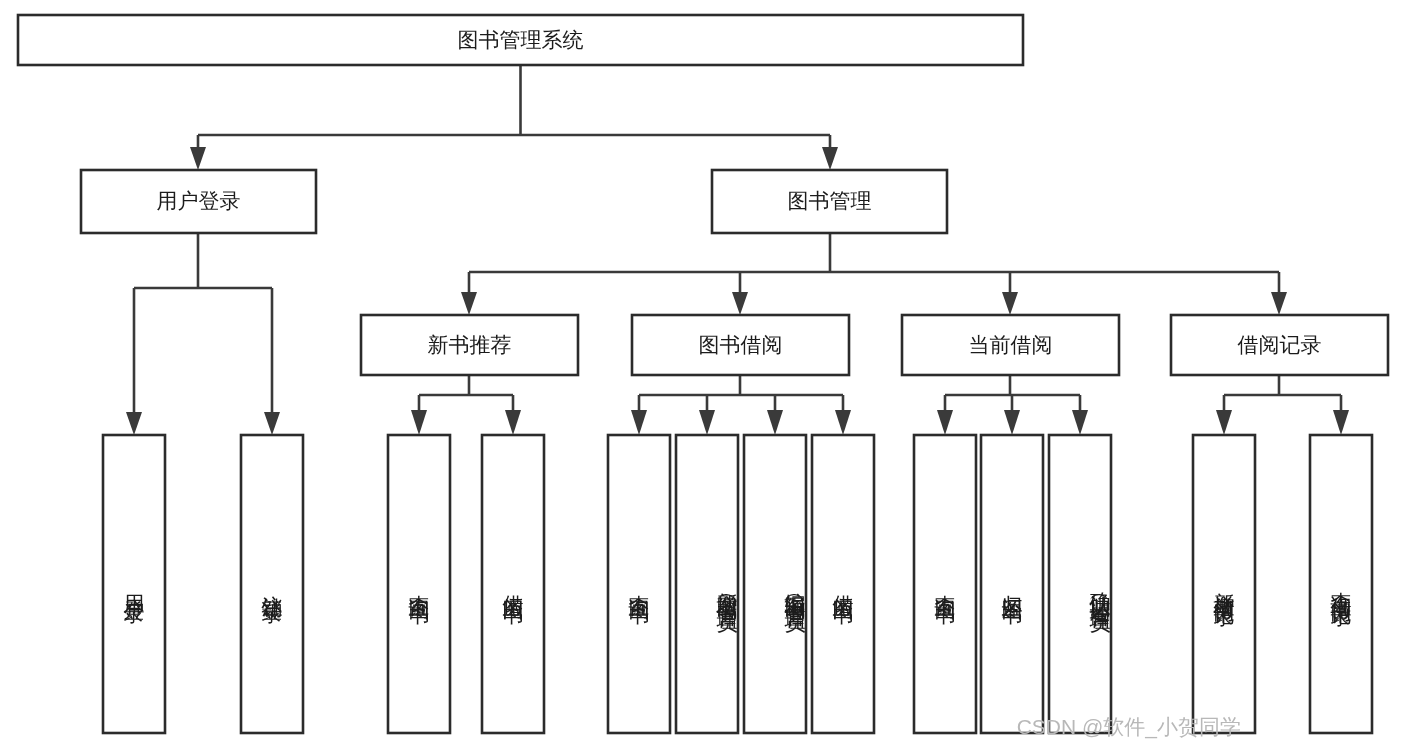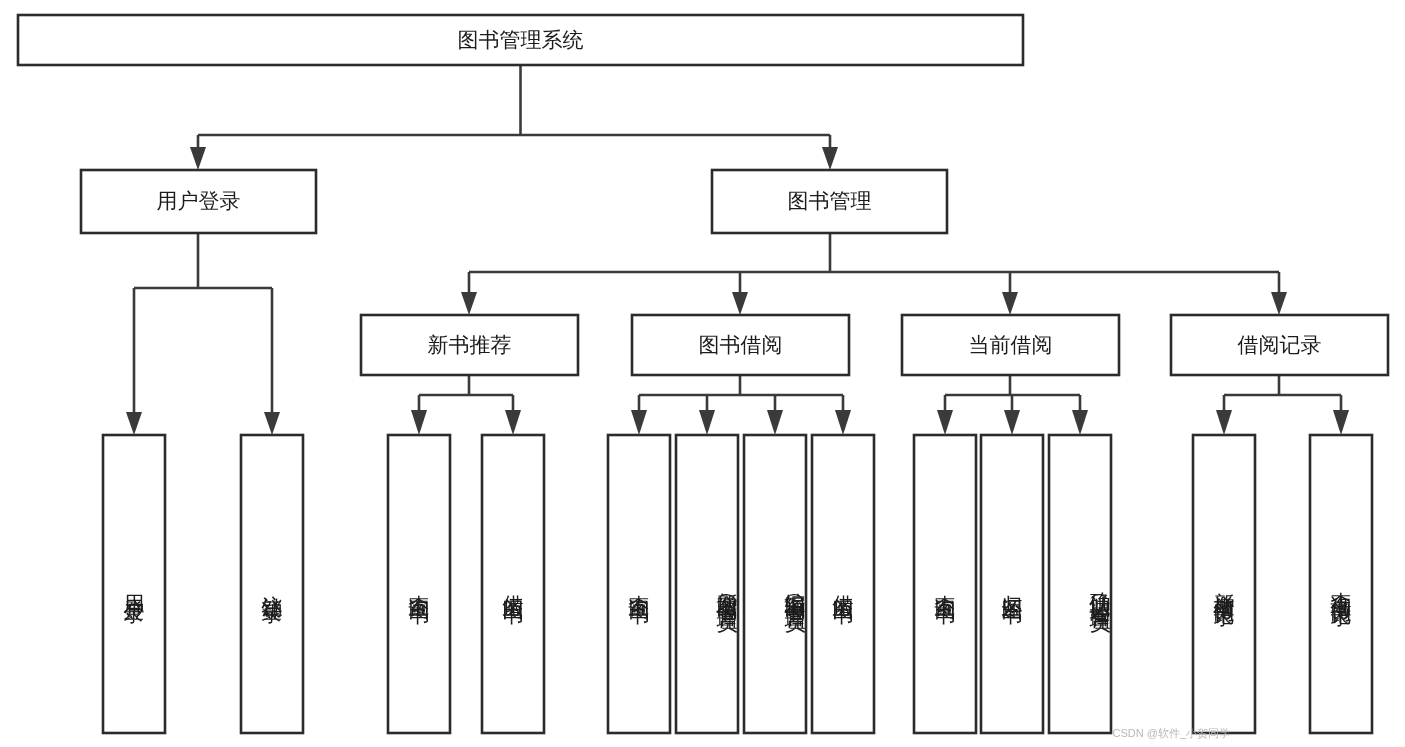--- a/index.html
+++ b/index.html
@@ -61,24 +61,24 @@
     letter-spacing: 3px;
     text-align: center;
     display: flex;
     align-items: center;
     justify-content: center;
     pointer-events: none;
     user-select: none;
   }
   .watermark {
     position: absolute;
-    right: 16px;
+    right: 5px;
     bottom: 6px;
     font-family: "Liberation Sans", "DejaVu Sans", sans-serif;
-    font-size: 11px;
+    font-size: 21px;
     color: #b8b8b8;
     white-space: nowrap;
     user-select: none;
   }
 </style>
 </head>
 <body>
 
 <div id="diagram-root">
 

